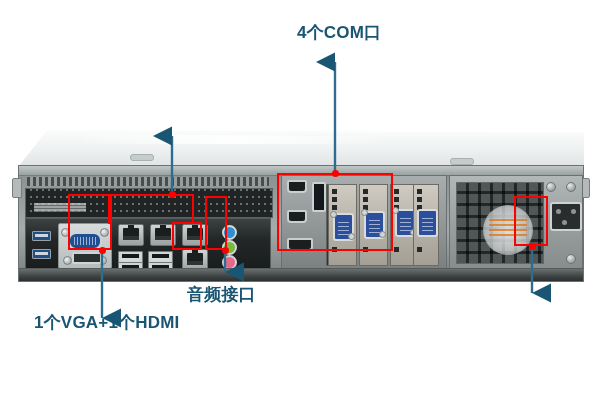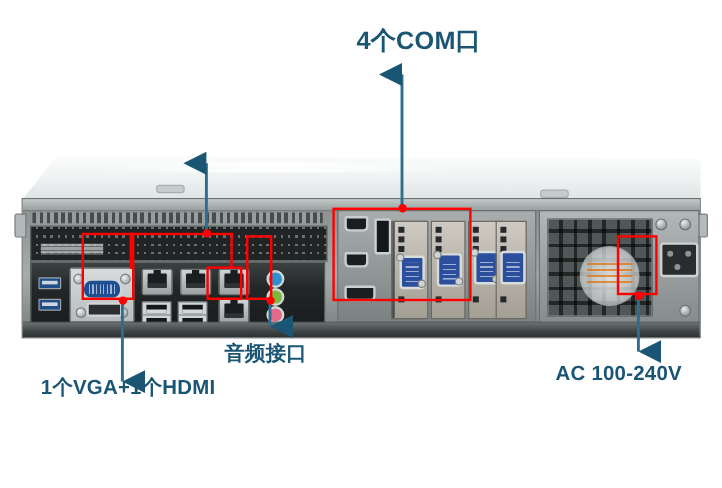--- a/index.html
+++ b/index.html
@@ -269,18 +269,17 @@
 
     <line x1="532" y1="246" x2="532" y2="293" stroke="#2e6d8e" stroke-width="2.4" marker-end="url(#ahd)"></line>
   </svg>
 
   <div class="dot" style="left:332px;top:170px;"></div>
   <div class="dot" style="left:169px;top:191px;"></div>
   <div class="dot" style="left:222px;top:247px;"></div>
   <div class="dot" style="left:99px;top:247px;"></div>
   <div class="dot" style="left:529px;top:243px;"></div>
 
-  <div class="anno" style="left:297px;top:24px;font-size:21px;">4个COM口</div>
+  <div class="anno" style="left:297px;top:24px;font-size:17px;">4个COM口</div>
   <div class="anno" style="left:187px;top:286px;font-size:17px;">音频接口</div>
   <div class="anno" style="left:34px;top:314px;font-size:17px;">1个VGA+1个HDMI</div>
-  <div class="anno" style="left:463px;top:303px;font-size:17px;">AC 100-240V</div>
 
 </div>
 
 </body></html>

